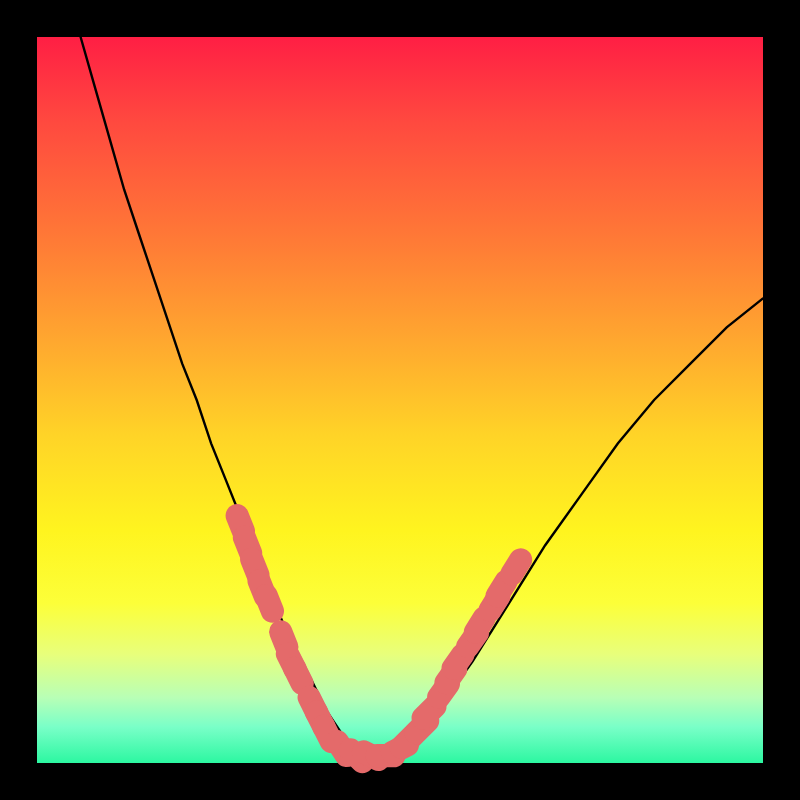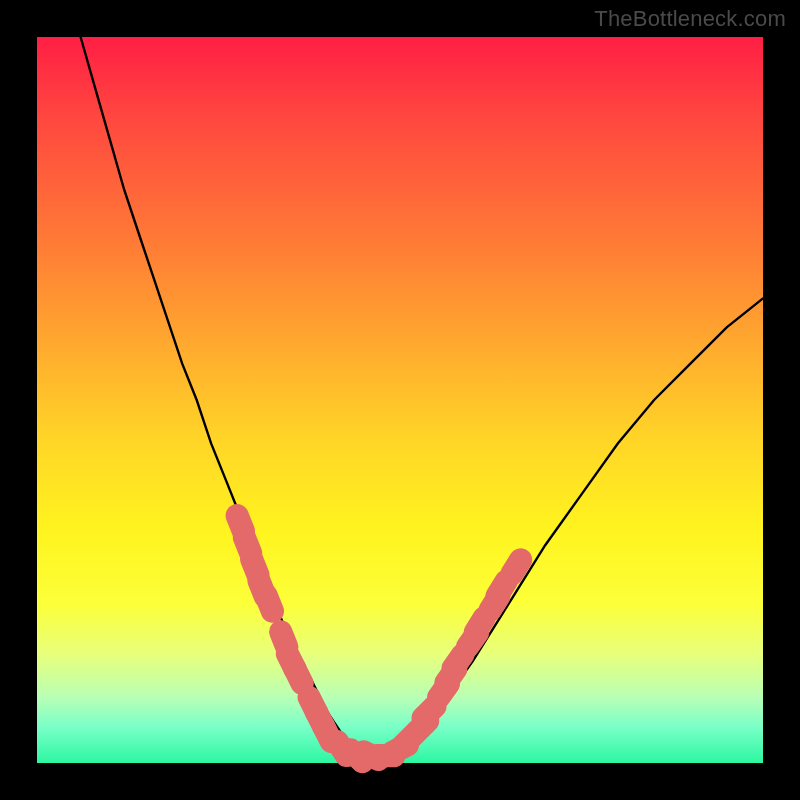--- a/index.html
+++ b/index.html
@@ -54,21 +54,20 @@
     top: 0;
     width: 726px;
     height: 726px;
     overflow: visible;
   }
 </style>
 </head>
 <body>
 
 <div class="frame">
-  <div class="watermark">TheBottleneck.com</div>
   <div class="plot">
     <svg class="curve" viewBox="0 0 726 726">
       <path id="curve-path" fill="none" stroke="#000000" stroke-width="2.4" stroke-linecap="round" d="M43.6 0.0 L58.1 50.8 L72.6 101.6 L87.1 152.5 L101.6 196.0 L116.2 239.6 L130.7 283.1 L145.2 326.7 L159.7 363.0 L174.2 406.6 L188.8 442.9 L203.3 479.2 L217.8 515.5 L232.3 551.8 L246.8 588.1 L261.4 617.1 L275.9 646.1 L290.4 675.2 L304.9 697.0 L319.4 711.5 L334.0 718.7 L348.5 718.7 L363.0 711.5 L399.3 675.2 L435.6 624.4 L471.9 566.3 L508.2 508.2 L544.5 457.4 L580.8 406.6 L617.1 363.0 L653.4 326.7 L689.7 290.4 L726.0 261.4 "></path>
       <g id="markers">
           <rect x="183.3" y="474.8" width="39.9" height="23.2" rx="11.6" fill="#e46a6a" transform="rotate(68.2 203.3 486.4)"></rect>
           <rect x="190.6" y="496.6" width="39.9" height="23.2" rx="11.6" fill="#e46a6a" transform="rotate(68.2 210.5 508.2)"></rect>
           <rect x="197.8" y="518.4" width="39.9" height="23.2" rx="11.6" fill="#e46a6a" transform="rotate(68.2 217.8 530.0)"></rect>
           <rect x="205.1" y="540.1" width="39.9" height="23.2" rx="11.6" fill="#e46a6a" transform="rotate(68.2 225.1 551.8)"></rect>
           <rect x="212.4" y="554.7" width="39.9" height="23.2" rx="11.6" fill="#e46a6a" transform="rotate(68.2 232.3 566.3)"></rect>
           <rect x="226.9" y="591.0" width="39.9" height="23.2" rx="11.6" fill="#e46a6a" transform="rotate(68.2 246.8 602.6)"></rect>

